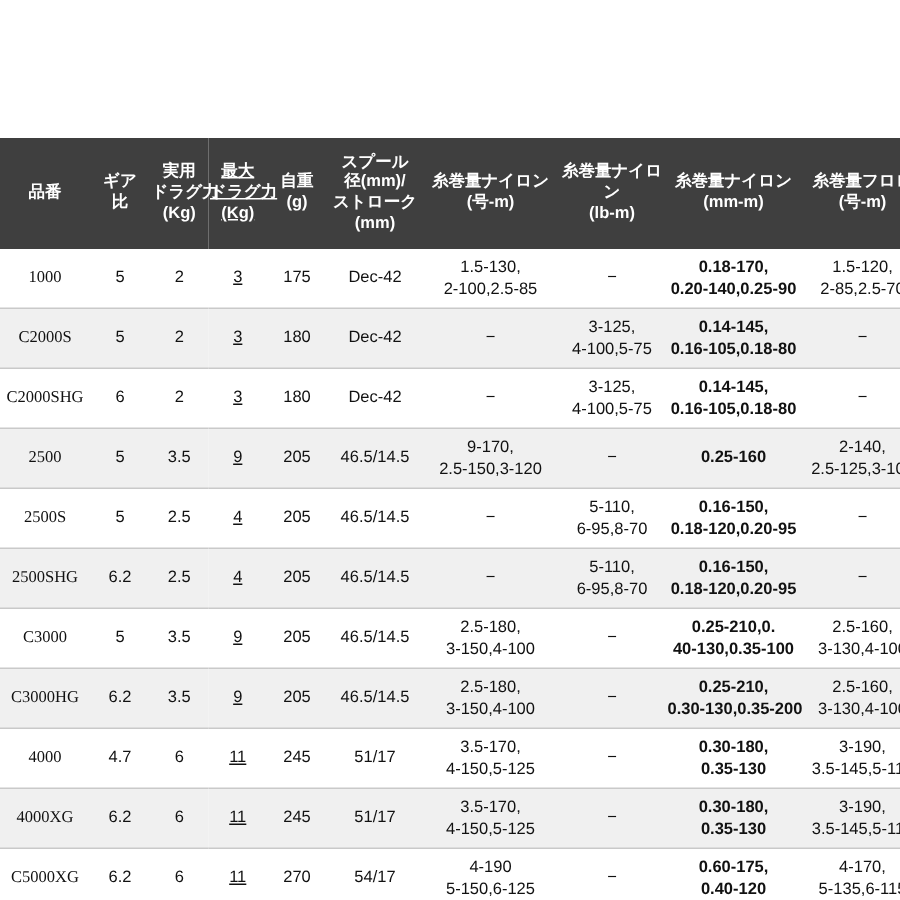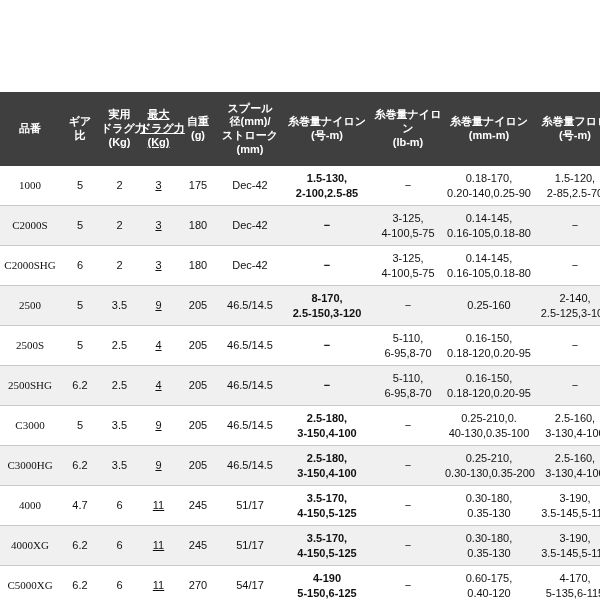--- a/index.html
+++ b/index.html
@@ -64,23 +64,23 @@
   .th-line {
     display: block;
     white-space: nowrap;
   }
   .col-0 { width: 58px; font-family: Liberation Serif, serif; }
   .col-1 { width: 38px; }
   .col-2 { width: 37px; }
   .col-3 { width: 37px; text-decoration: underline; }
   .col-4 { width: 38px; }
   .col-5 { width: 62px; }
-  .col-6 { width: 88px; font-weight: bold; }
+  .col-6 { width: 88px; }
   .col-7 { width: 70px; }
-  .col-8 { width: 88px; }
+  .col-8 { width: 88px; font-weight: bold; }
   .col-9 { width: 80px; }
 </style>
 </head>
 <body>
 
 <div class="page">
   <table class="spec-table">
     <thead>
       <tr>
         <th class="col-0">
@@ -199,21 +199,21 @@
           </td>
         </tr>
         <tr class="alt">
           <td class="col-0">2500</td>
           <td class="col-1">5</td>
           <td class="col-2">3.5</td>
           <td class="col-3">9</td>
           <td class="col-4">205</td>
           <td class="col-5">46.5/14.5</td>
           <td class="col-6">
-            <span class="cell-line">8-170,</span>
+            <span class="cell-line">9-170,</span>
             <span class="cell-line">2.5-150,3-120</span>
           </td>
           <td class="col-7">
             <span class="cell-line">−</span>
           </td>
           <td class="col-8">
             <span class="cell-line">0.25-160</span>
           </td>
           <td class="col-9">
             <span class="cell-line">2-140,</span>

